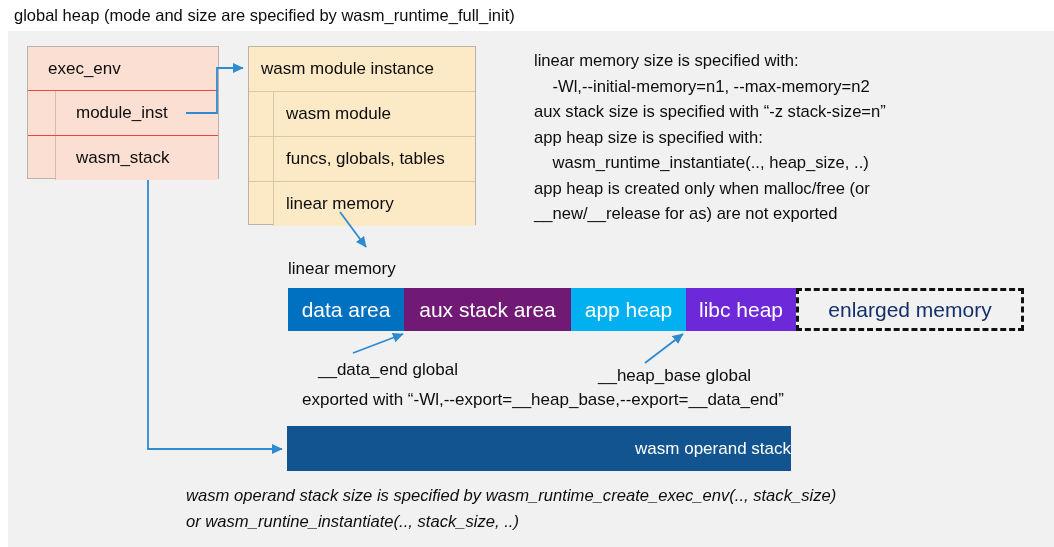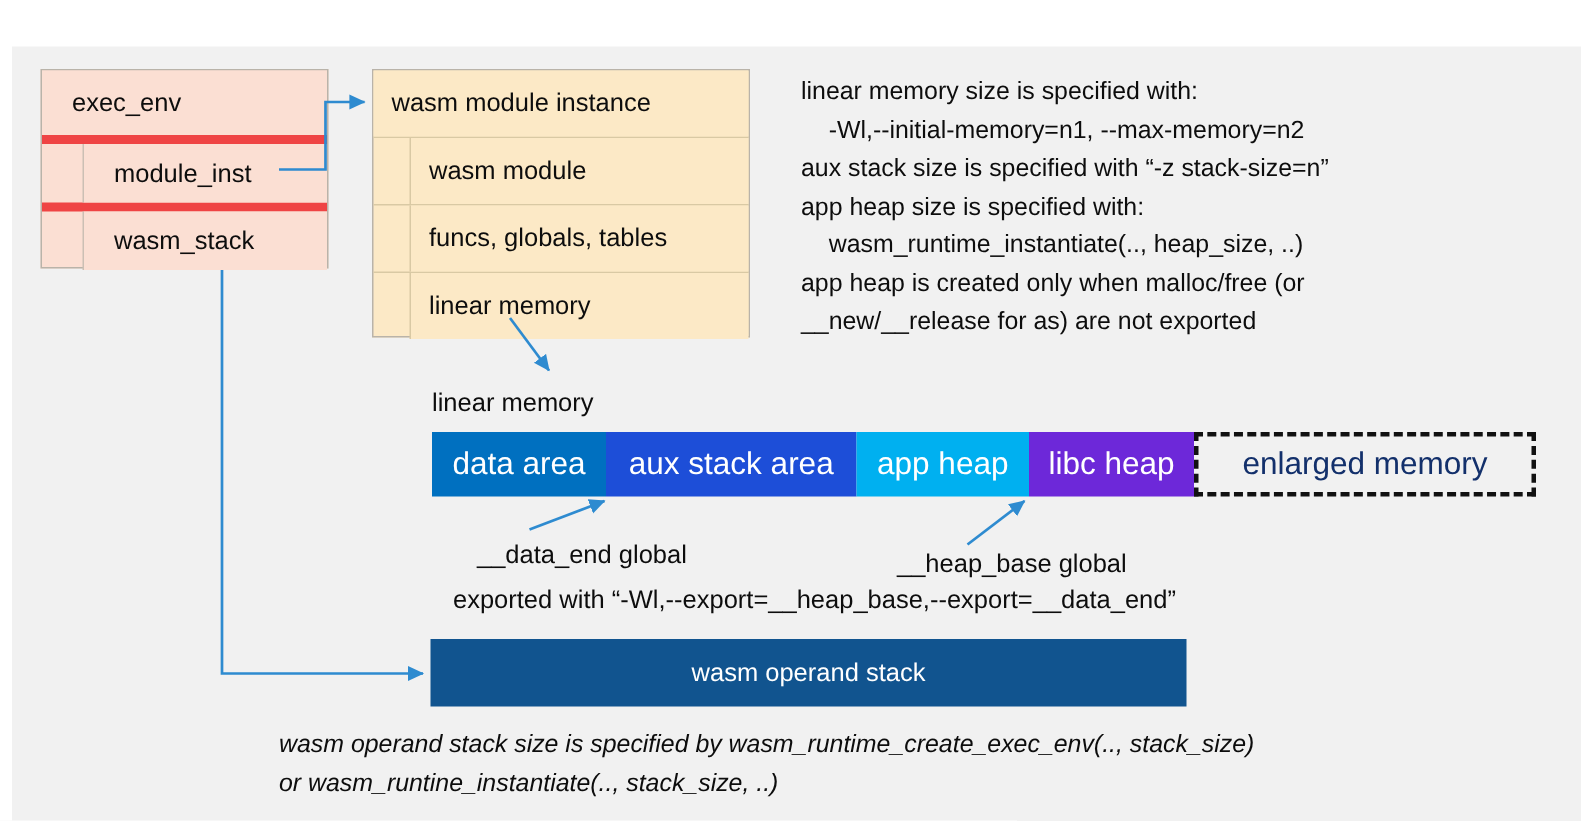--- a/index.html
+++ b/index.html
@@ -68,21 +68,21 @@
     flex: 1 1 auto;
     align-self: stretch;
     display: flex;
     align-items: center;
     padding-left: 12px;
     box-sizing: border-box;
   }
 
   
   .pink { background: #fbdfd3; }
-  .pink .row { border-top: 6px solid #ef4444; }
+  .pink .row { border-top: 1px solid #ef4444; }
   .pink .row:first-child { border-top: none; }
   .pink .row .indent { border-right: 1px solid #cbbfb4; }
   .pink .row .cell { background: #fbdfd3; padding-left: 20px; }
 
   
   .cream { background: #fce9c6; }
   .cream .row { border-top: 1px solid #d9c9a4; }
   .cream .row:first-child { border-top: none; }
   .cream .row .indent { border-right: 1px solid #d9c9a4; }
   .cream .row .cell { background: #fce9c6; }
@@ -131,21 +131,21 @@
     color: #0d0d0d;
     white-space: nowrap;
   }
 
   
   .opstack {
     position: absolute;
     background: #11548f;
     display: flex;
     align-items: center;
-    justify-content: center;
+    justify-content: flex-end;
     color: #ffffff;
     font-size: 17px;
     white-space: nowrap;
   }
 
   
   .bottomtext {
     position: absolute;
     font-size: 16.6px;
     line-height: 26px;
@@ -162,20 +162,21 @@
     height: 547px;
     pointer-events: none;
     overflow: visible;
   }
 </style>
 </head>
 <body>
 
 <div id="root">
 
+  <div class="caption">global heap (mode and size are specified by wasm_runtime_full_init)</div>
 
   <div class="panel"></div>
 
   <div class="box struct pink" style="left:27px; top:46px; width:192px; height:133px;">
     <div class="row" style="height:43px;">
       <div class="cell">
         <span>exec_env</span>
       </div>
     </div>
     <div class="row" style="height:45px;">
@@ -185,21 +186,21 @@
       </div>
     </div>
     <div class="row" style="height:45px;">
       <div class="indent" style="width:28px;"></div>
       <div class="cell">
         <span>wasm_stack</span>
       </div>
     </div>
   </div>
 
-  <div class="box struct cream" style="left:248px; top:46px; width:252px; height:179px;">
+  <div class="box struct cream" style="left:248px; top:46px; width:228px; height:179px;">
     <div class="row" style="height:44px;">
       <div class="cell">
         <span>wasm module instance</span>
       </div>
     </div>
     <div class="row" style="height:45px;">
       <div class="indent" style="width:25px;"></div>
       <div class="cell">
         <span>wasm module</span>
       </div>
@@ -225,21 +226,21 @@
     wasm_runtime_instantiate(.., heap_size, ..)
 app heap is created only when malloc/free (or
 __new/__release for as) are not exported</div>
 
   <div class="lm-label" style="left:288px; top:259px;">linear memory</div>
 
   <div class="membar" style="left:288px; top:288px;">
     <div class="seg" style="width:116px; background:#0070c0;">
       <span>data area</span>
     </div>
-    <div class="seg" style="width:167px; background:#1d4ed8;">
+    <div class="seg" style="width:167px; background:#701a75;">
       <span>aux stack area</span>
     </div>
     <div class="seg" style="width:115px; background:#00b0f0;">
       <span>app heap</span>
     </div>
     <div class="seg" style="width:110px; background:#6d28d9;">
       <span>libc heap</span>
     </div>
     <div class="seg dashed" style="width:228px;">
       <span>enlarged memory</span>

